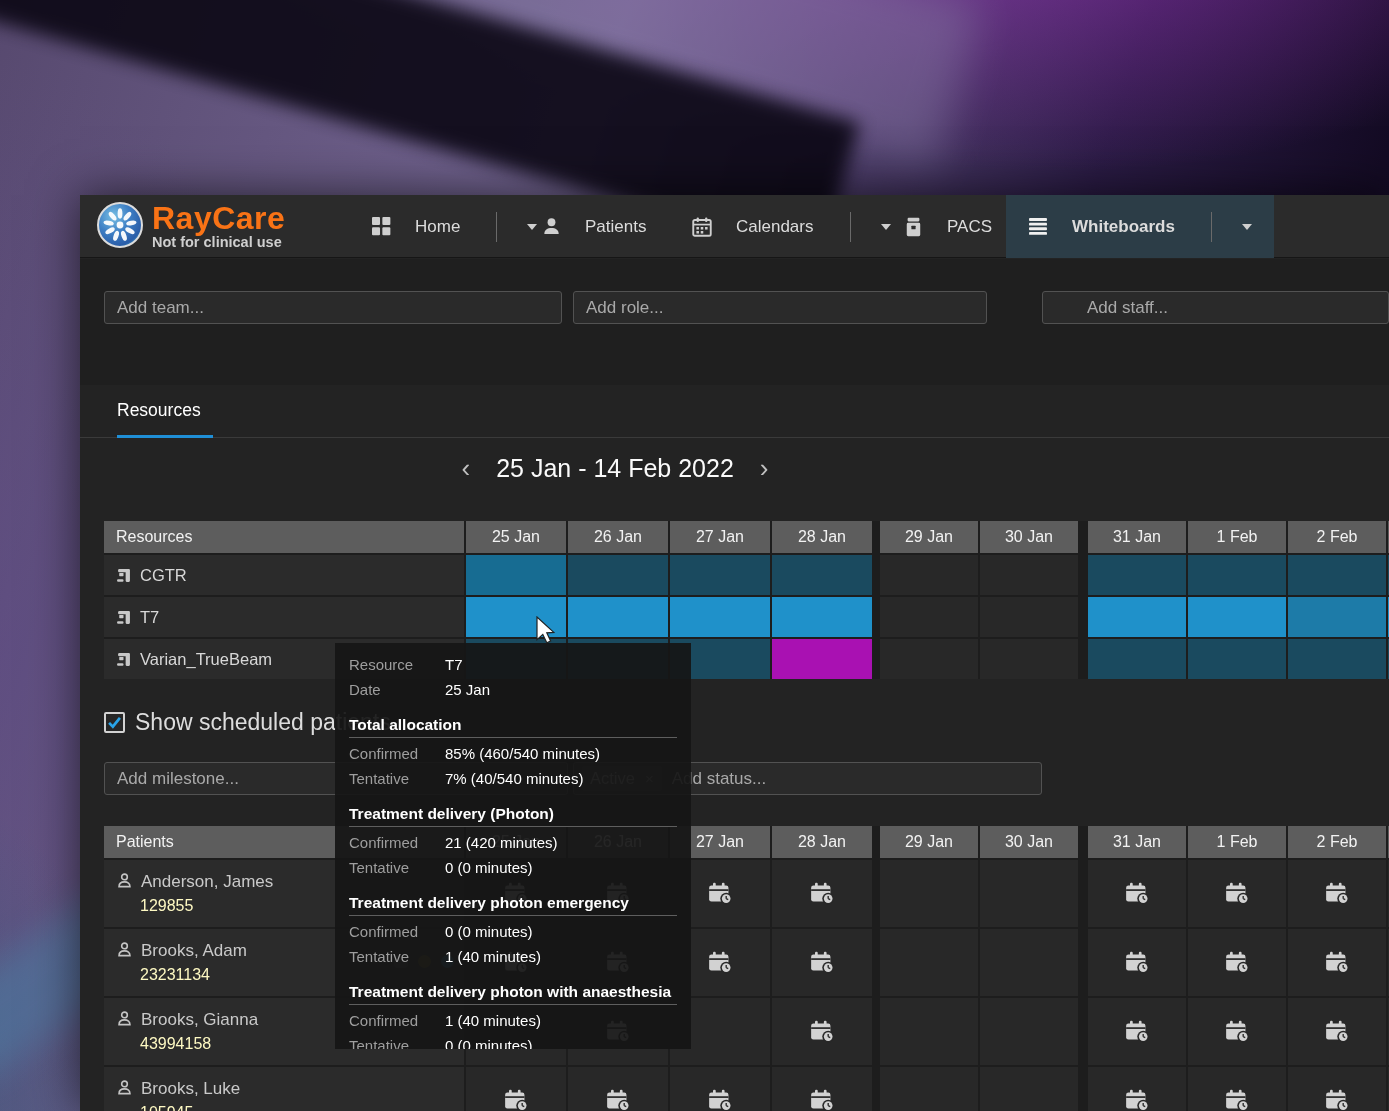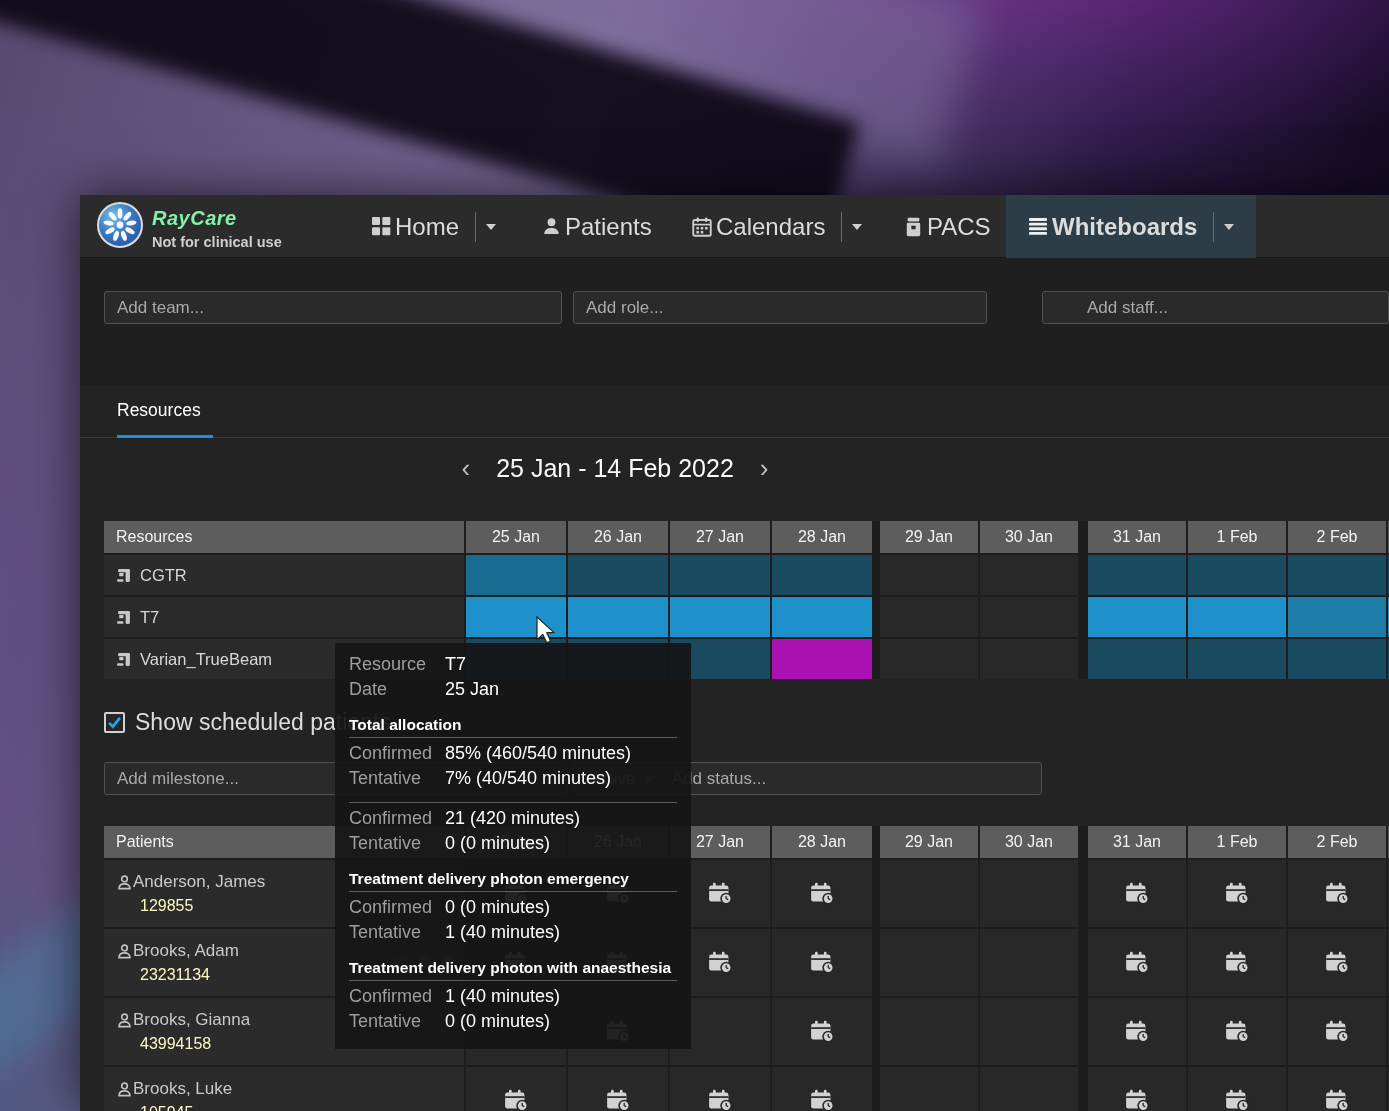--- a/index.html
+++ b/index.html
@@ -24,24 +24,24 @@
   
   .app { position:absolute; left:80px; top:195px; width:1309px; height:916px;
     background:#232323; box-shadow:0 0 46px rgba(0,0,0,.65); overflow:hidden; }
 
   
   .navbar { position:absolute; left:0; top:0; width:100%; height:63px; background:#2b2b2b;
     border-bottom:1px solid #161616; }
   .brand { position:absolute; left:16px; top:6px; display:flex; }
   .brand-logo { width:48px; height:48px; }
   .brand-text { margin-left:8px; margin-top:2px; }
-  .brand-title { font-size:20px; font-weight:bold; color:#86efac; letter-spacing:.5px; line-height:30px;font-style:italic; }
+  .brand-title { font-size:32px; font-weight:bold; color:#f97316; letter-spacing:.5px; line-height:30px; }
   .brand-sub { font-size:14.5px; font-weight:bold; color:#cfcfcf; margin-top:1px; }
-  .nav-item { position:absolute; top:0; height:63px; display:flex; align-items:center; gap:4px;
-    color:#dcdcdc; font-size:24px; cursor:default; }
+  .nav-item { position:absolute; top:0; height:63px; display:flex; align-items:center; gap:24px;
+    color:#dcdcdc; font-size:17px; cursor:default; }
   .nav-item svg { display:block; }
   .nav-divider { width:1px; height:30px; background:#6a6a6a; margin:0 6px 0 12px; }
   .caret { width:0; height:0; border-left:5.5px solid transparent; border-right:5.5px solid transparent;
     border-top:6px solid #cfcfcf; }
   .nav-tab-active { background:#2c3d47; padding:12px 22px; }
   #nav-home { left:292px; } #nav-patients { left:462px; } #nav-calendars { left:612px; }
   #nav-pacs { left:824px; } #nav-whiteboards { left:926px; }
   .nav-label-strong { font-weight:bold; }
 
   
@@ -72,21 +72,21 @@
   .cell { overflow:hidden; }
   .hdr { background:#5d5d5d; color:#f2f2f2; font-size:16px; display:flex; align-items:center;
     justify-content:center; }
   .hdr-label { justify-content:flex-start; padding-left:12px; }
   .spacercol { background:transparent; }
   .rowlabel { background:#2b2b2b; color:#d8d8d8; font-size:16.5px; display:flex; align-items:center;
     gap:9px; padding-left:12px; position:relative; }
   .day { background:#282828; display:flex; align-items:center; justify-content:center; }
   .plabel { background:#2b2b2b; display:flex; flex-direction:column; justify-content:center;
     padding-left:12px; position:relative; }
-  .pname { color:#c9c9c9; font-size:17px; display:flex; align-items:center; }
+  .pname { color:#c9c9c9; font-size:17px; display:flex; gap:8px; }
   .pid { color:#fef9c3; font-size:16px; margin:5px 0 0 24px; }
   .badge-dot { width:13px; height:13px; border-radius:50%; display:inline-block; }
   .badge-sq { width:14px; height:12px; border-radius:2px; display:inline-block; background:#474747; }
   .badges { position:absolute; left:290px; top:26px; display:flex; gap:10px; align-items:center; opacity:.9; }
 
   
   .check-row { position:absolute; left:24px; top:514px; display:flex; align-items:center; gap:10px; }
   .checkbox { width:21px; height:21px; border:2px solid #d2d2d2; border-radius:2px; background:#262626;
     display:flex; align-items:center; justify-content:center; }
   .check-label { color:#dddddd; font-size:23px; }
@@ -96,21 +96,21 @@
   .tag-input { position:absolute; left:493px; top:567px; width:469px; height:33px; background:#2a2a2a;
     border:1px solid #525252; border-radius:3px; display:flex; align-items:center; padding:0 8px; gap:10px; }
   .chip { background:#3e3e3e; color:#a5a5a5; font-size:16.5px; padding:3px 8px; border-radius:2px;
     display:flex; align-items:center; gap:10px; }
   .chip-x { color:#8a8a8a; font-size:15px; }
   .tag-placeholder { color:#a9a9a9; font-size:17px; }
 
   
   .tooltip { position:absolute; left:335px; top:643px; width:356px; height:406px;
     background:rgba(21,21,21,0.93); z-index:40; padding:9px 14px; overflow:hidden; }
-  .trow { display:flex; line-height:25px; font-size:18px;align-items:center; }
+  .trow { display:flex; line-height:25px; font-size:15px;align-items:center; }
   .tlabel { width:96px; color:#9e9e9e; flex:none; }
   .tval { color:#ffffff; }
   .tsec { margin-top:11px; }
   .ttitle { color:#ffffff; font-size:15.5px; font-weight:bold; line-height:24px; }
   .trule { height:1px; background:#5e5e5e; margin-bottom:3px; }
 
   
   .cursor { position:absolute; left:536px; top:616px; z-index:60; }
 </style>
 </head>
@@ -739,20 +739,21 @@
       <div class="trow">
         <span class="tlabel">Confirmed</span>
         <span class="tval">85% (460/540 minutes)</span>
       </div>
       <div class="trow">
         <span class="tlabel">Tentative</span>
         <span class="tval">7% (40/540 minutes)</span>
       </div>
     </div>
     <div class="tsec">
+      <div class="ttitle">Treatment delivery (Photon)</div>
       <div class="trule"></div>
       <div class="trow">
         <span class="tlabel">Confirmed</span>
         <span class="tval">21 (420 minutes)</span>
       </div>
       <div class="trow">
         <span class="tlabel">Tentative</span>
         <span class="tval">0 (0 minutes)</span>
       </div>
     </div>

